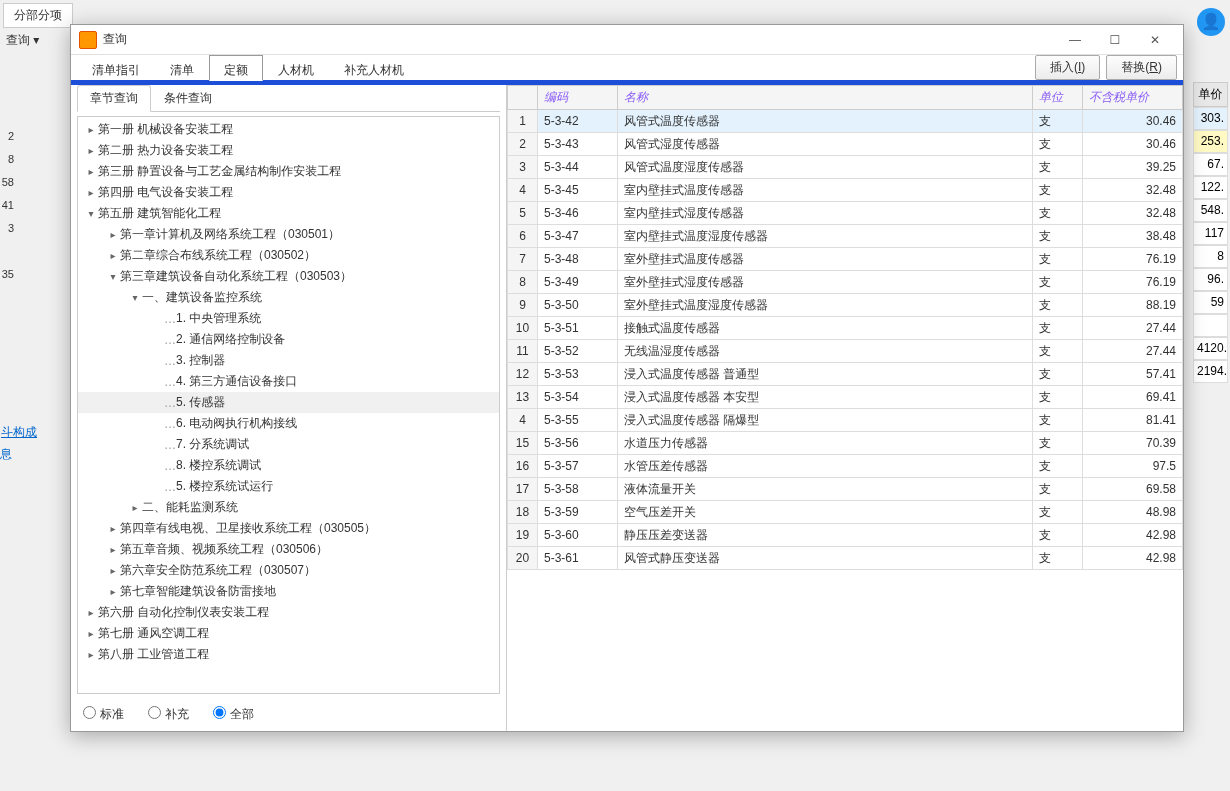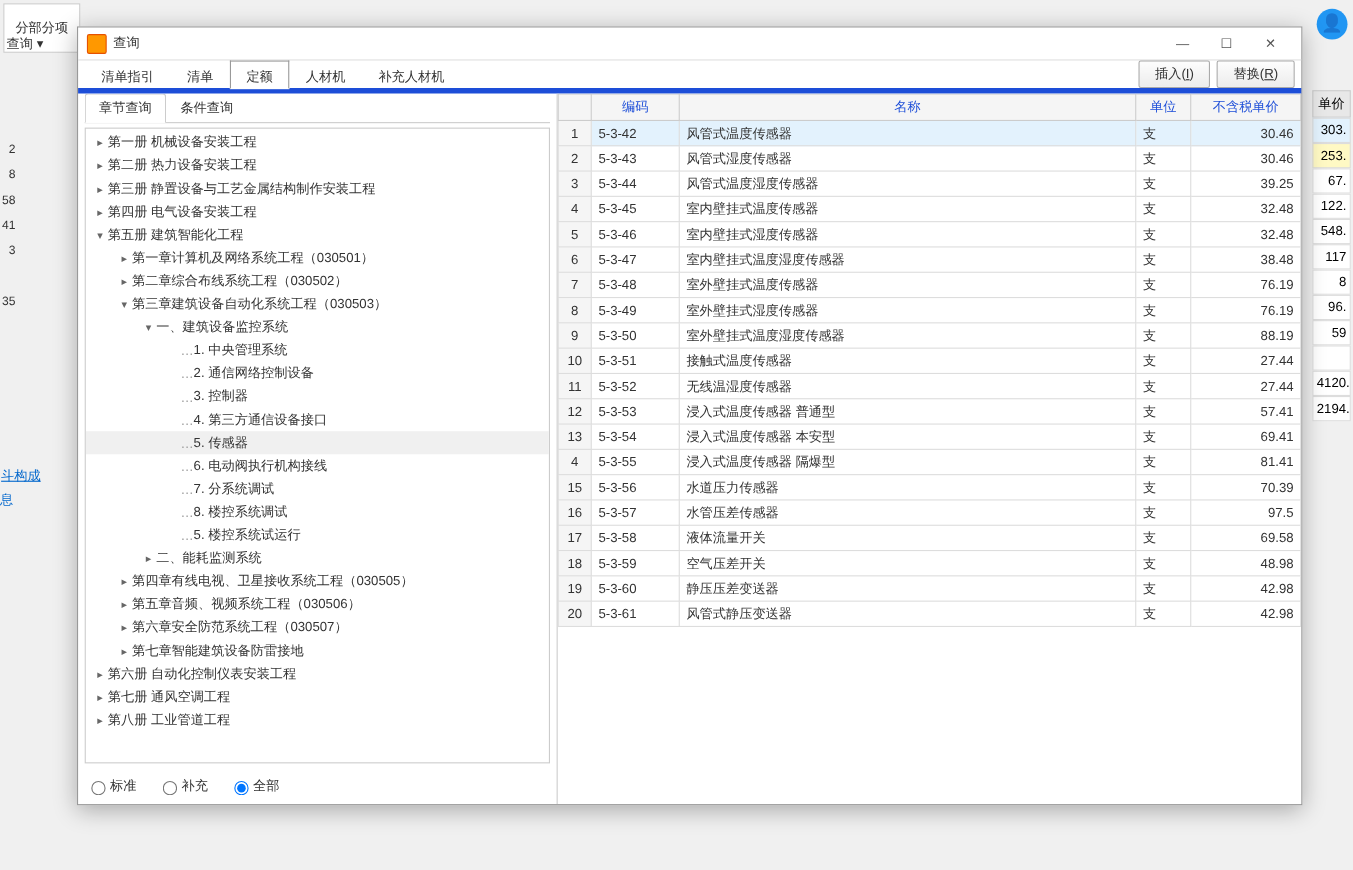--- a/index.html
+++ b/index.html
@@ -1,18 +1,18 @@
 <!DOCTYPE html>
 <html><head>
 <meta charset="utf-8">
 <style>
 * { margin: 0; padding: 0; box-sizing: border-box; font-family: "Microsoft YaHei", SimSun, Arial, sans-serif; font-size: 12px; }
 body { background: #f0f0f0; overflow: hidden; width: 1230px; height: 791px; position: relative; }
 
-.bg-tab { position: absolute; top: 3px; left: 3px; background: #fff; border: 1px solid #ccc; padding: 13px 10px; color: #333; }
+.bg-tab { position: absolute; top: 3px; left: 3px; background: #fff; border: 1px solid #ccc; padding: 3px 10px; color: #333; }
 .bg-dropdown { position: absolute; top: 28px; left: 0; color: #333; padding: 4px 6px; }
 .bg-dropdown::after { content: " ▾"; }
 
 .bg-right { position: absolute; right: 2px; top: 0; width: 35px; }
 .bg-avatar { width: 28px; height: 28px; border-radius: 50%; background: #2196f3; color: #fff; text-align: center; line-height: 28px; margin: 8px 0 0 4px; font-size: 16px; }
 .bg-price-header { margin-top: 46px; background: #e8e8e8; border: 1px solid #ccc; text-align: center; padding: 3px 0; }
 .bg-price-cell { background: #fff; border: 1px solid #ddd; text-align: right; padding: 2px 3px; height: 23px; line-height: 17px; }
 .bg-price-cell.hl1 { background: #e3f2fd; }
 .bg-price-cell.hl2 { background: #fff9c4; }
 .bg-left-col { position: absolute; left: 0; top: 56px; width: 15px; }
@@ -47,25 +47,25 @@
 .tree-wrap { flex: 1; margin: 4px 6px; border: 1px solid #ccc; overflow-y: auto; overflow-x: hidden; padding: 2px 0; }
 .tree-node { padding: 2px 4px; white-space: nowrap; color: #333; cursor: pointer; display: flex; align-items: center; }
 .tree-node.selected { background: #f0f0f0; }
 .toggle { width: 14px; display: inline-block; text-align: center; color: #666; font-size: 10px; }
 .toggle.none { color: transparent; }
 ::-webkit-scrollbar { width: 16px; }
 ::-webkit-scrollbar-track { background: #f0f0f0; }
 ::-webkit-scrollbar-thumb { background: #c0c0c0; border: 1px solid #a0a0a0; }
 
 .radio-row { padding: 8px 12px; display: flex; gap: 24px; color: #333; }
-.radio-row label { display: flex; align-items: flex-end; gap: 4px; cursor: pointer; }
+.radio-row label { display: flex; align-items: flex-start; gap: 4px; cursor: pointer; }
 
 .right-pane { flex: 1; overflow: auto; }
 .grid { border-collapse: collapse; width: 100%; }
-.grid th { background: #f5f5f5; border: 1px solid #ccc; padding: 3px 6px; color: #1d4ed8; font-weight: normal; text-align: center; }
+.grid th { background: #f5f5f5; border: 1px solid #ccc; padding: 3px 6px; color: #8b5cf6; font-weight: normal; text-align: left; font-style: italic; }
 .grid td { border: 1px solid #ddd; padding: 2px 6px; color: #333; height: 23px; }
 .grid td.rownum { background: #f5f5f5; text-align: center; width: 30px; }
 .grid td.code { width: 80px; }
 .grid td.unit { width: 50px; text-align: left; }
 .grid td.price { text-align: right; width: 100px; }
 .grid tr.sel td { background: #e3f2fd; }
 .grid tr.sel td.rownum { background: #f5f5f5; }
 .grid th.corner { width: 30px; }
 </style>
 </head>

